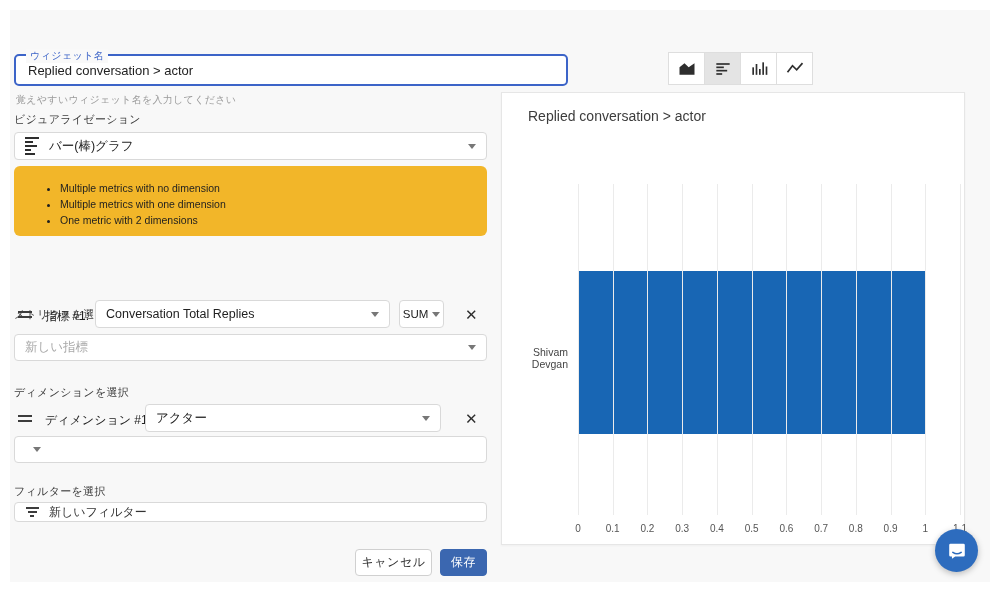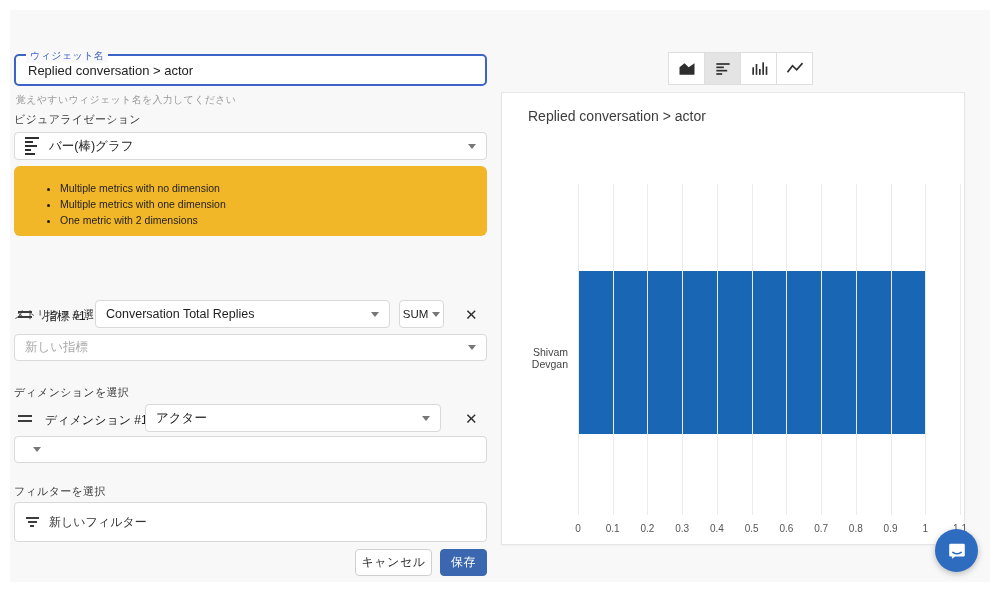--- a/index.html
+++ b/index.html
@@ -1,21 +1,21 @@
 <!DOCTYPE html>
 <html><head>
 <meta charset="utf-8">
 <style>
   * { margin:0; padding:0; box-sizing:border-box; }
   html,body { width:1000px; height:598px; background:#ffffff; font-family:"Liberation Sans","DejaVu Sans",sans-serif; position:relative; overflow:hidden; }
   .page-bg { position:absolute; left:10px; top:10px; width:980px; height:572px; background:#f8f8f8; }
 
   
   .abs { position:absolute; }
-  .name-field { left:14px; top:54px; width:473px; height:32px; background:#fff; border:2px solid #3c64c8; border-radius:5px; }
+  .name-field { left:14px; top:54px; width:554px; height:32px; background:#fff; border:2px solid #3c64c8; border-radius:5px; }
   .name-field .float-label { position:absolute; left:10px; top:-7px; background:#f9f9f9; padding:0 4px; font-size:10px; color:#3c64c8; letter-spacing:.4px; }
   .name-field input { width:100%; height:100%; border:none; outline:none; background:transparent; font-size:13px; color:#222; padding:0 12px; font-family:inherit; }
   .helper { left:16px; top:93px; font-size:10px; color:#9a9a9a; letter-spacing:.3px; }
   .sec-label { font-size:11px; color:#3c3c3c; letter-spacing:.3px; }
   .selectbox { background:#fff; border:1px solid #d9d9d9; border-radius:4px; display:flex; align-items:center; padding:0 10px; font-size:12.5px; color:#222; cursor:pointer; }
   .selectbox .grow { flex:1; }
   .caret { width:0; height:0; border-left:4px solid transparent; border-right:4px solid transparent; border-top:5px solid #777; margin-left:8px; flex:none; }
   .placeholder { color:#a9a9a9; }
 
   .viz-label { left:14px; top:112px; }
@@ -29,21 +29,21 @@
   .warning li { font-size:10.5px; font-weight:500; margin-top:4px; }
 
   .metrics-label { left:14px; top:278px;margin-top:29px; }
   .metric-row-label { font-size:12px; color:#222; }
   .drag-handle { width:14px; }
   .drag-handle i { display:block; height:2px; background:#3c3c3c; margin:3px 0; }
   .close-x { font-size:15px; color:#2e2e2e; cursor:pointer; line-height:1; }
 
   .dim-label { left:14px; top:385px; }
   .filter-label { left:14px; top:484px; }
-  .filter-box { left:14px; top:502px; width:473px; height:40px; background:#fff; border:1px solid #d9d9d9; border-radius:4px; display:flex; align-items:center; padding:0 10px; font-size:12px; color:#333; cursor:pointer; }
+  .filter-box { left:14px; top:502px; width:473px; height:20px; background:#fff; border:1px solid #d9d9d9; border-radius:4px; display:flex; align-items:center; padding:0 10px; font-size:12px; color:#333; cursor:pointer; }
   .filter-icon { margin-right:10px; width:14px; }
   .filter-icon i { display:block; height:2px; background:#3c3c3c; margin:2px auto; }
 
   .btn { border-radius:4px; font-size:12px; display:flex; align-items:center; justify-content:center; cursor:pointer; letter-spacing:.5px; }
   .btn-cancel { left:355px; top:549px; width:77px; height:27px; background:#fff; border:1px solid #d0d0d0; color:#333; }
   .btn-save { left:440px; top:549px; width:47px; height:27px; background:#3b67b0; border:1px solid #3b67b0; color:#fff; }
 
   
   .chart-toolbar { left:668px; top:52px; display:flex; }
   .ct-btn { width:37px; height:33px; background:#fff; border:1px solid #dedede; margin-left:-1px; display:flex; align-items:center; justify-content:center; cursor:pointer; }

